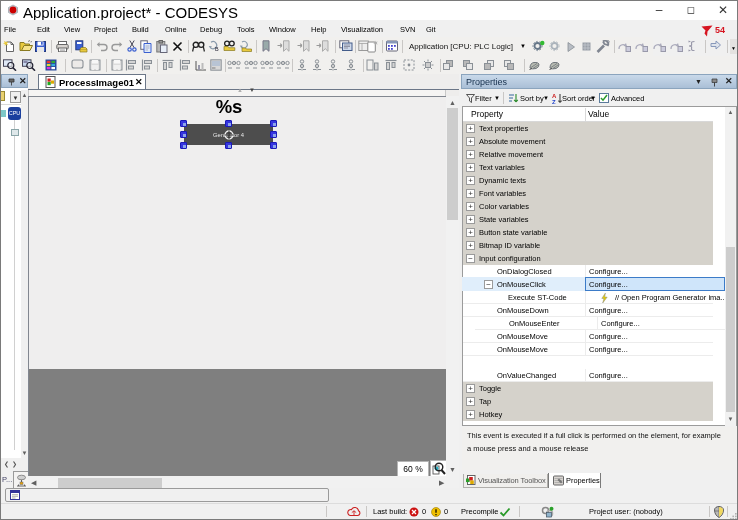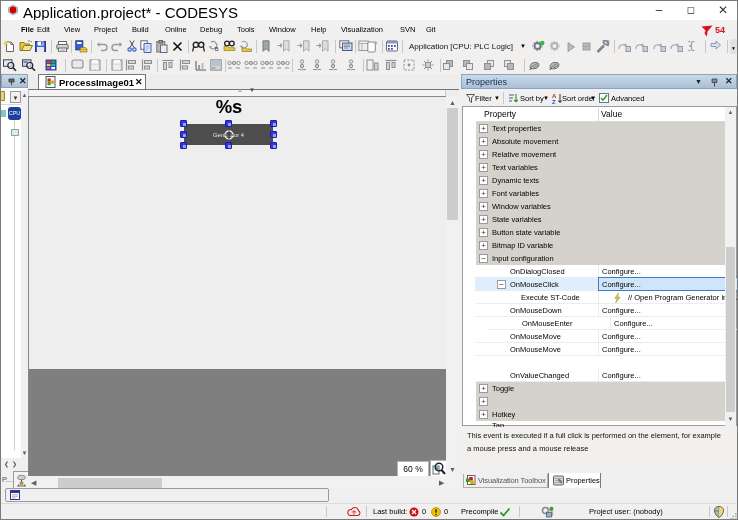--- a/index.html
+++ b/index.html
@@ -33,21 +33,21 @@
 .sbtn { position:absolute; color:#606060; font-size:8px; text-align:center; }
 #pct { left:0; top:1px; width:400px; text-align:center; font-size:18.5px; font-weight:bold; color:#000; line-height:18px; }
 #vbutton { left:155px; top:27px; width:89px; height:21px; background:#4d4d4d; }
 .handle { position:absolute; width:7px; height:7px; background:#3636e0; border:1px solid #1a1ab8; border-radius:1px; }
 .handle i { position:absolute; left:1.5px; top:1.5px; width:3px; height:3px; background:#8ea6ea; display:block; }
 #darkband { left:0; top:272px; width:417px; height:107px; background:#7f7f7f; }
 
 #phead { left:0; top:0; width:276px; height:15px; background:linear-gradient(#c9d9ea,#aabfd6); border:1px solid #8ba4bd; }
 #ptool { left:0; top:16px; width:276px; height:16px; background:#f0f0f0; }
 #pgrid { left:1px; top:32px; width:275px; height:320px; background:#fff; border:1px solid #9b9b9b; font-size:7.5px; }
-.prow { position:absolute; left:13px; width:250px; height:13px; line-height:13px;padding-left:13px; }
+.prow { position:absolute; left:0; width:250px; height:13px; line-height:13px;padding-left:13px; }
 .cat { background:#d5d2cb; }
 .erow { border-bottom:1px solid #ececec; }
 .plus { position:absolute; width:9px; height:9px; border:1px solid #9a9a9a; background:#fff; font-size:8px; line-height:7px; text-align:center; color:#333; top:2px; }
 #pdesc { left:1px; top:353px; width:275px; height:43px; background:#f1f0ee; font-size:7.5px; letter-spacing:0; padding:2px 0 0 5px; line-height:13px; color:#111; white-space:nowrap; overflow:hidden; }
 #ptabs { left:0; top:396px; width:276px; height:20px; }
 
 #msgbar { left:1px; top:488px; width:736px; height:15px; background:#f0f0f0; }
 #statusbar { left:1px; top:503px; width:736px; height:16px; background:#f0f0f0; border-top:1px solid #dcdcdc; font-size:7.5px;}
 .vline { position:absolute; width:1px; background:#c9c7c5; }
 </style>
@@ -60,21 +60,21 @@
       <polygon points="1.5,3.5 6,1 10.5,3.5 10.5,8.5 6,11 1.5,8.5" fill="#c7ccd4" stroke="#8a9099" stroke-width="0.6"></polygon>
       <circle cx="6" cy="6" r="3.4" fill="#cc0000"></circle>
     </svg>
   <span class="abs" id="titletext">Application.project* - CODESYS</span>
   <span class="abs winbtn" style="left:651px;">–</span>
   <span class="abs winbtn" style="left:683px; font-size:10px;">◻</span>
   <span class="abs winbtn" style="left:715px;">✕</span>
 </div>
 
 <div class="abs" id="menubar">
-  <span class="mi" style="left:20px;font-weight:bold;">File</span>
+  <span class="mi" style="left:3px;">File</span>
   <span class="mi" style="left:36px;">Edit</span>
   <span class="mi" style="left:63px;">View</span>
   <span class="mi" style="left:93px;">Project</span>
   <span class="mi" style="left:131px;">Build</span>
   <span class="mi" style="left:164px;">Online</span>
   <span class="mi" style="left:199px;">Debug</span>
   <span class="mi" style="left:236px;">Tools</span>
   <span class="mi" style="left:268px;">Window</span>
   <span class="mi" style="left:310px;">Help</span>
   <span class="mi" style="left:340px;">Visualization</span>
@@ -723,21 +723,21 @@
       <div class="prow cat" style="top:67px;">
         <span class="plus" style="left:3px;">+</span>
         <span style="position:absolute; left:16px; top:0;">Dynamic texts</span>
       </div>
       <div class="prow cat" style="top:80px;">
         <span class="plus" style="left:3px;">+</span>
         <span style="position:absolute; left:16px; top:0;">Font variables</span>
       </div>
       <div class="prow cat" style="top:93px;">
         <span class="plus" style="left:3px;">+</span>
-        <span style="position:absolute; left:16px; top:0;">Window variables</span>
+        <span style="position:absolute; left:16px; top:0;">Color variables</span>
       </div>
       <div class="prow cat" style="top:106px;">
         <span class="plus" style="left:3px;">+</span>
         <span style="position:absolute; left:16px; top:0;">State variables</span>
       </div>
       <div class="prow cat" style="top:119px;">
         <span class="plus" style="left:3px;">+</span>
         <span style="position:absolute; left:16px; top:0;">Button state variable</span>
       </div>
       <div class="prow cat" style="top:132px;">
@@ -798,21 +798,21 @@
         <span style="position:absolute; left:122px; top:0; width:1px; height:13px; background:#ececec;"></span>
         <span style="position:absolute; left:34px; top:0;">OnValueChanged</span>
         <span style="position:absolute; left:126px; top:0;">Configure...</span>
       </div>
       <div class="prow cat" style="top:275px;">
         <span class="plus" style="left:3px;">+</span>
         <span style="position:absolute; left:16px; top:0;">Toggle</span>
       </div>
       <div class="prow cat" style="top:288px;">
         <span class="plus" style="left:3px;">+</span>
-        <span style="position:absolute; left:16px; top:0;margin-top:24px;">Tap</span>
+        <span style="position:absolute; left:16px; top:0;">Tap</span>
       </div>
       <div class="prow cat" style="top:301px;">
         <span class="plus" style="left:3px;">+</span>
         <span style="position:absolute; left:16px; top:0;">Hotkey</span>
       </div>
       <div class="abs" style="left: 262px; top: 0px; width: 11px; height: 319px; background: rgb(241, 241, 241);">
         <span class="sbtn" style="left:0; top:2px; width:11px; font-size:6px;">▲</span>
         <div class="scrollthumb" style="left:1px; top:140px; width:9px; height:165px;"></div>
         <span class="sbtn" style="left:0; top:309px; width:11px; font-size:6px;">▼</span>
       </div>

